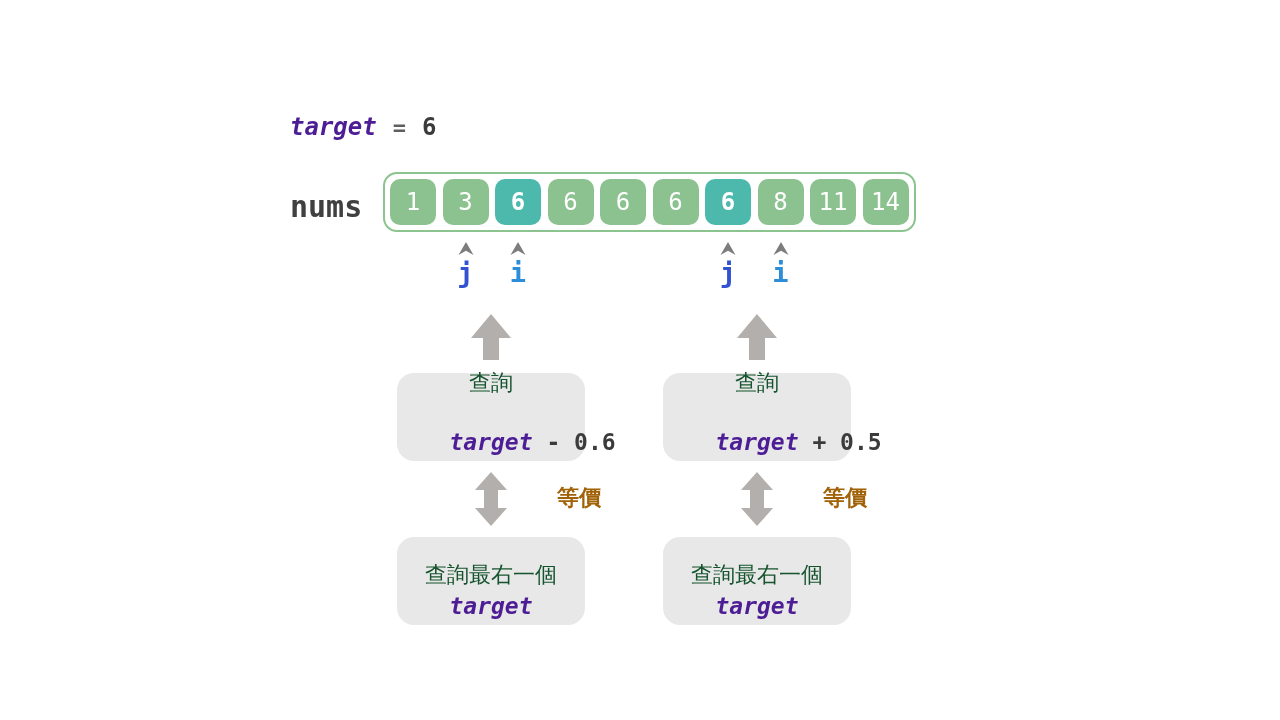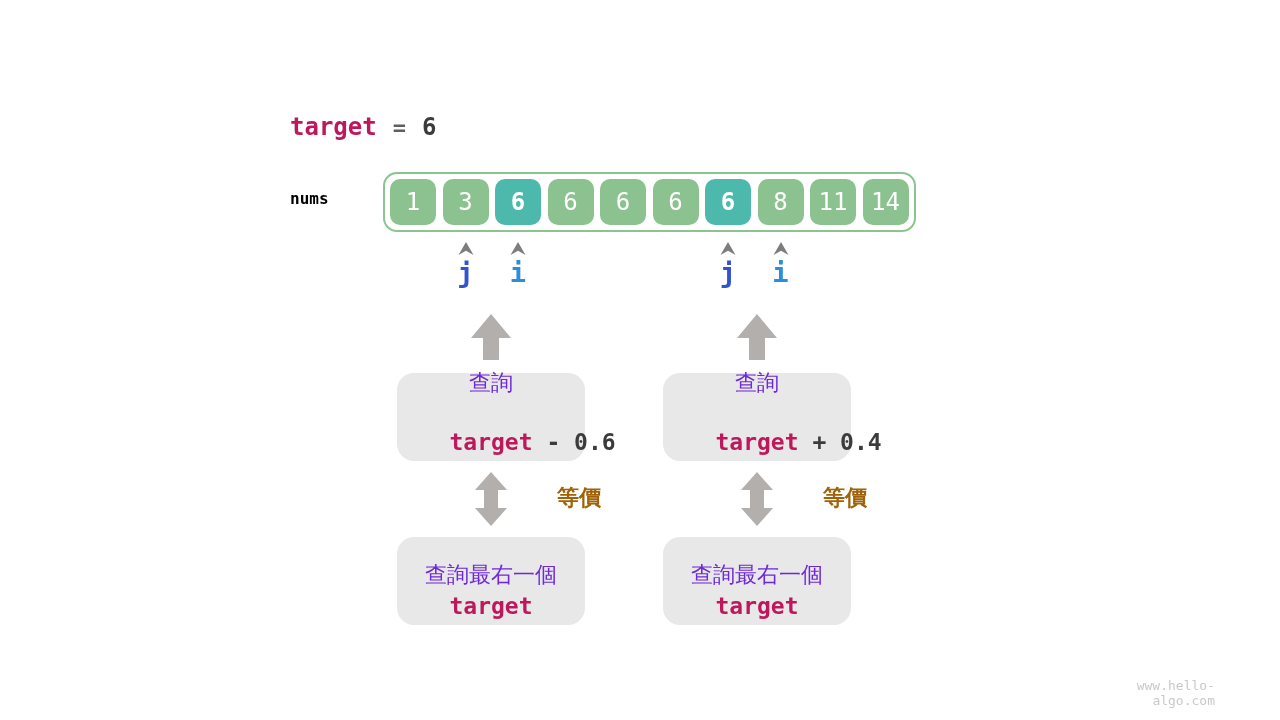--- a/index.html
+++ b/index.html
@@ -19,33 +19,33 @@
     left: 290px;
     top: 113px;
     display: flex;
     align-items: baseline;
     gap: 16px;
     font-family: "DejaVu Sans Mono", "Liberation Mono", monospace;
     font-weight: bold;
     font-size: 24px;
     line-height: 28px;
   }
-  .teal-code { color: #be185d; }
+  .teal-code { color: #4c1d95; font-style: italic; }
   .dark-code { color: #3b3b3b; }
   .eq-sign { color: #5f5f5f; font-size: 22px; }
 
   
   .nums-label {
     position: absolute;
     left: 290px;
     top: 189px;
     font-family: "DejaVu Sans Mono", "Liberation Mono", monospace;
     font-weight: bold;
-    font-size: 16px;
-    color: #000000;
+    font-size: 30px;
+    color: #404040;
   }
 
   
   .array-box {
     position: absolute;
     left: 383px;
     top: 172px;
     display: flex;
     gap: 6.5px;
     padding: 5px;
@@ -97,21 +97,21 @@
     background: #e9e8e8;
     border-radius: 17px;
     display: flex;
     flex-direction: column;
     align-items: center;
     justify-content: center;
     gap: 4px;
   }
   .box-line1 {
     font-size: 22px;
-    color: #6d28d9;
+    color: #14532d;
     line-height: 26px;
     margin-top: 20px;
   }
   .box-line2 {
     font-family: "DejaVu Sans Mono", "Liberation Mono", monospace;
     font-weight: bold;
     font-size: 23px;
     line-height: 28px;
     white-space: pre;
   }
@@ -199,21 +199,21 @@
 
   <div class="flow-box" style="left:397px; top:373px;">
     <div class="box-line1">查詢</div>
     <div class="box-line2">
       <span class="teal-code">target</span><span class="op"> - 0.6</span>
     </div>
   </div>
   <div class="flow-box" style="left:663px; top:373px;">
     <div class="box-line1">查詢</div>
     <div class="box-line2">
-      <span class="teal-code">target</span><span class="op"> + 0.4</span>
+      <span class="teal-code">target</span><span class="op"> + 0.5</span>
     </div>
   </div>
 
   <svg class="arrow-abs" style="left:475px; top:472px;" width="32" height="54" viewBox="0 0 32 54">
     <polygon points="16,0 32,18 23,18 23,36 32,36 16,54 0,36 9,36 9,18 0,18" fill="#b2afac"></polygon>
   </svg>
   <svg class="arrow-abs" style="left:741px; top:472px;" width="32" height="54" viewBox="0 0 32 54">
     <polygon points="16,0 32,18 23,18 23,36 32,36 16,54 0,36 9,36 9,18 0,18" fill="#b2afac"></polygon>
   </svg>
   <div class="equiv-label" style="left:522px; top:484px;">等價</div>
@@ -221,15 +221,14 @@
 
   <div class="flow-box" style="left:397px; top:537px;">
     <div class="box-line1">查詢最右一個</div>
     <div class="box-line2 teal-code">target</div>
   </div>
   <div class="flow-box" style="left:663px; top:537px;">
     <div class="box-line1">查詢最右一個</div>
     <div class="box-line2 teal-code">target</div>
   </div>
 
-  <div class="watermark">www.hello-algo.com</div>
 
 </div>
 
 </body></html>

